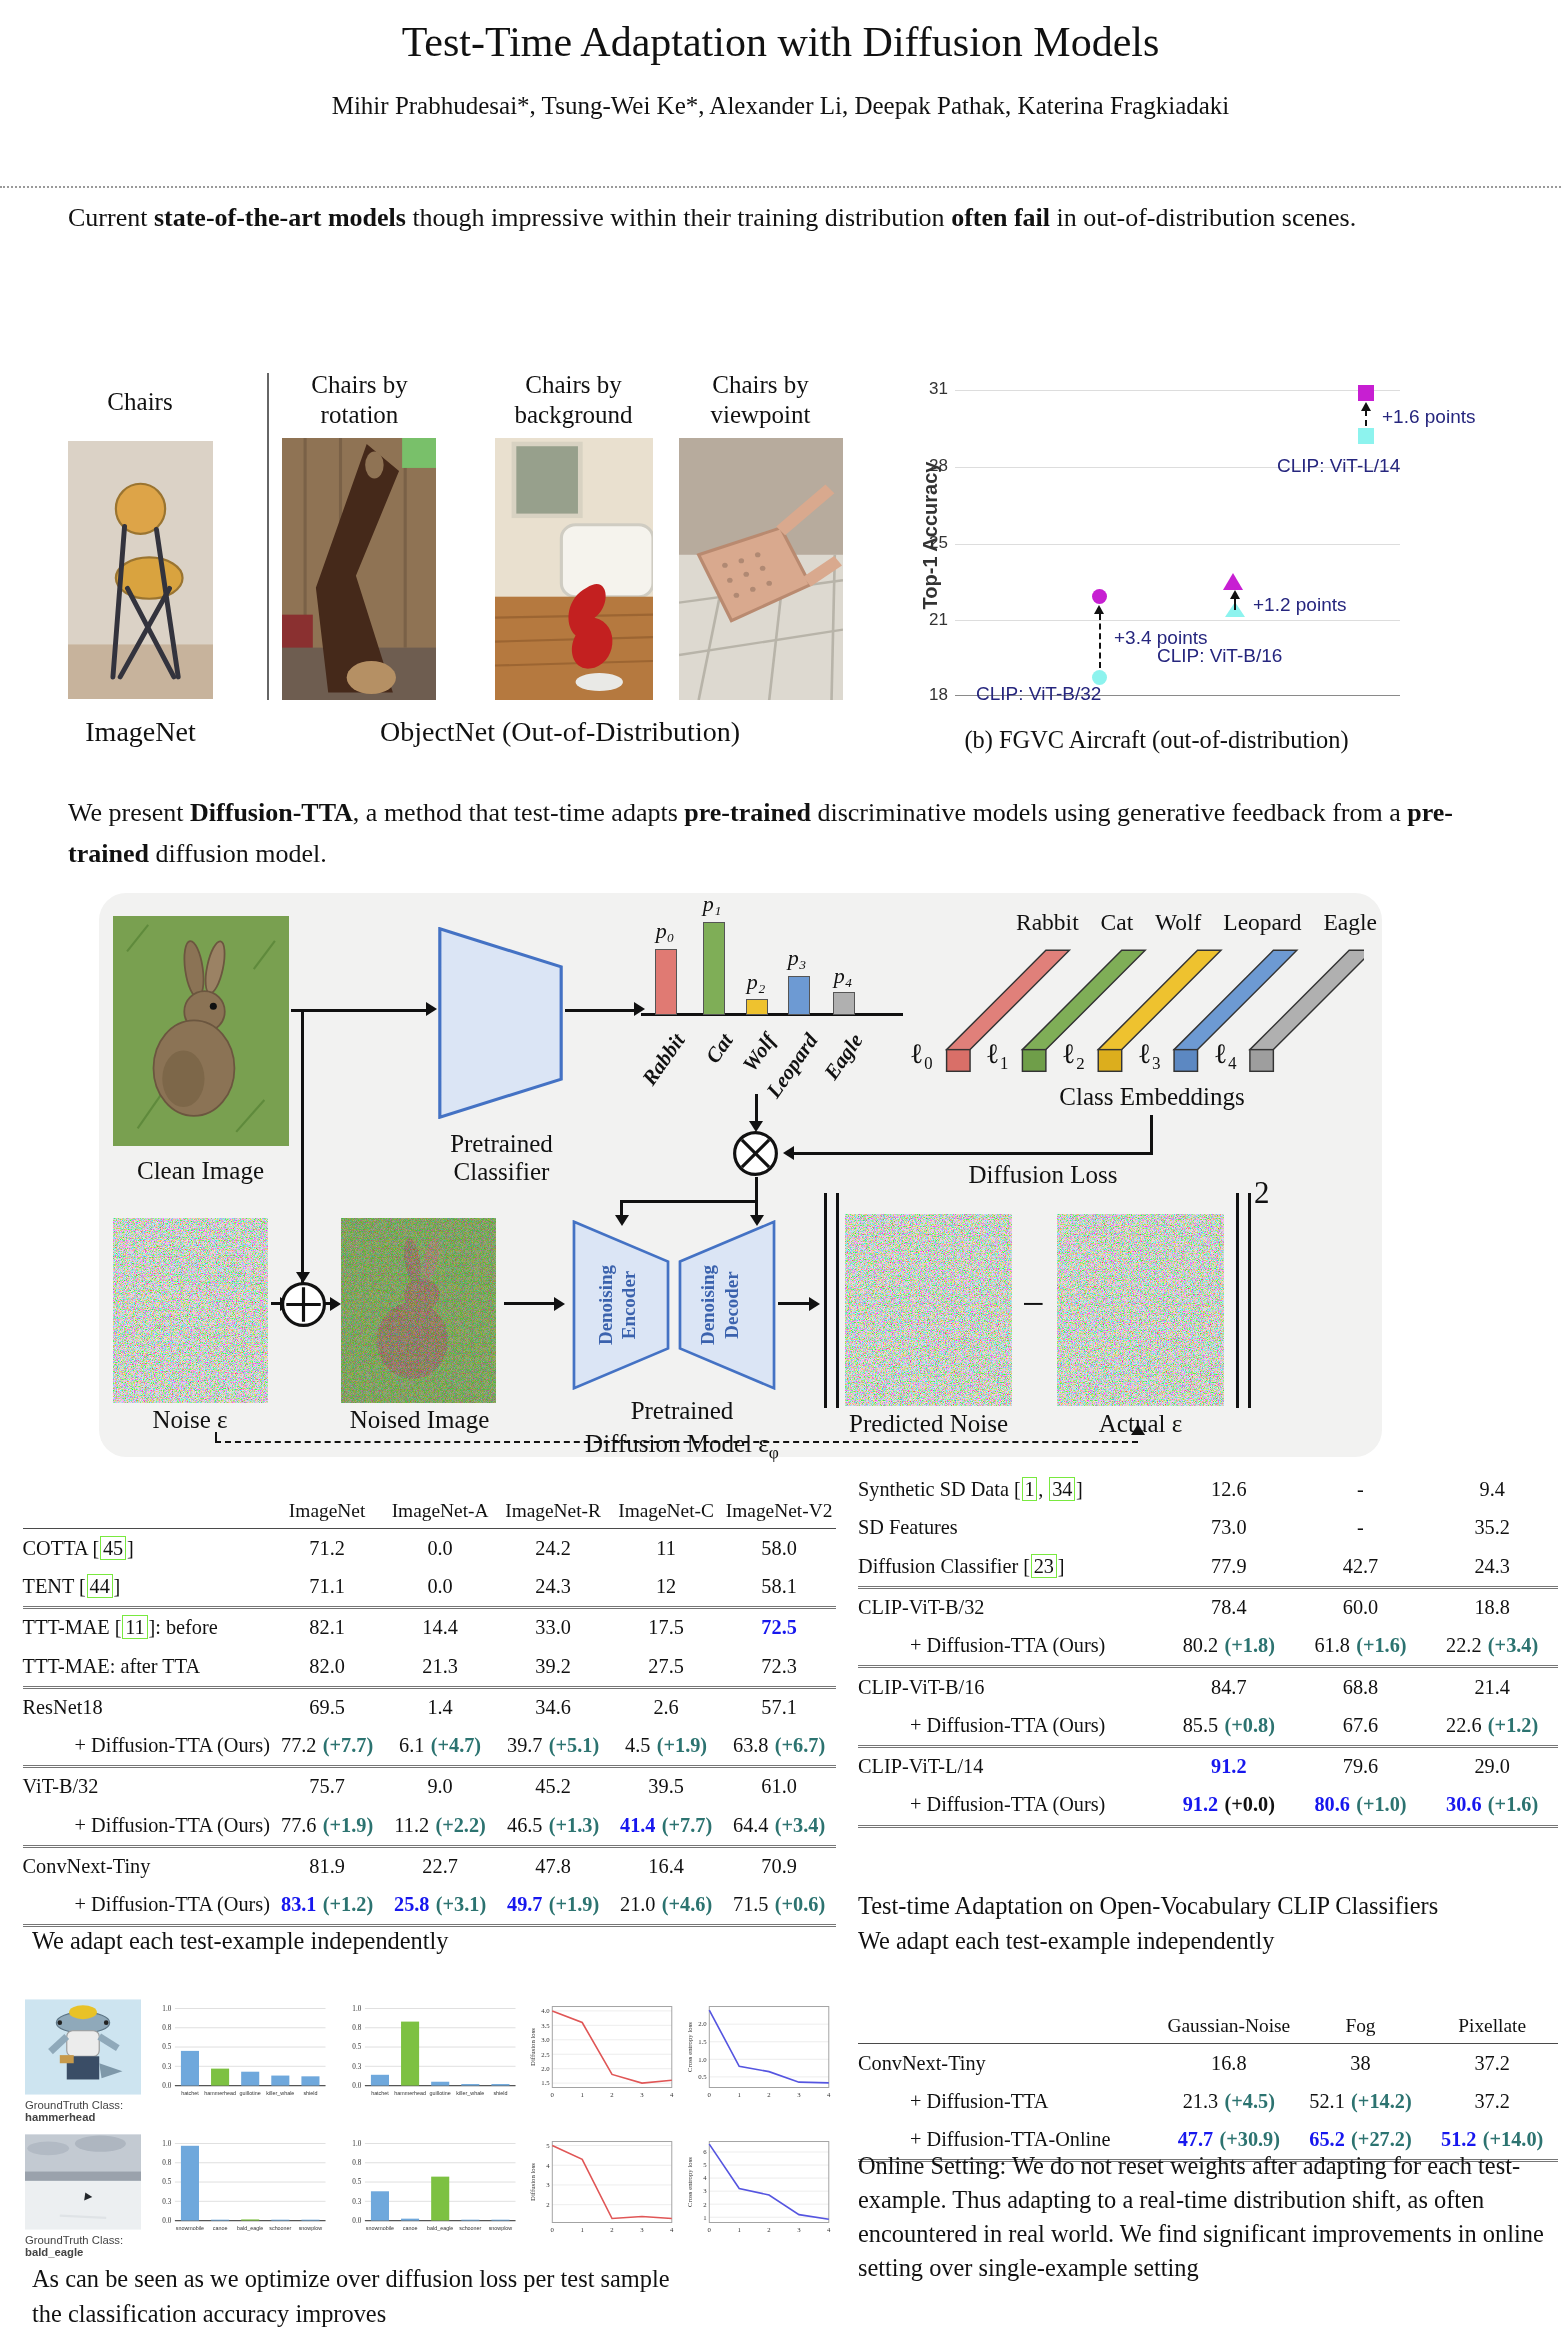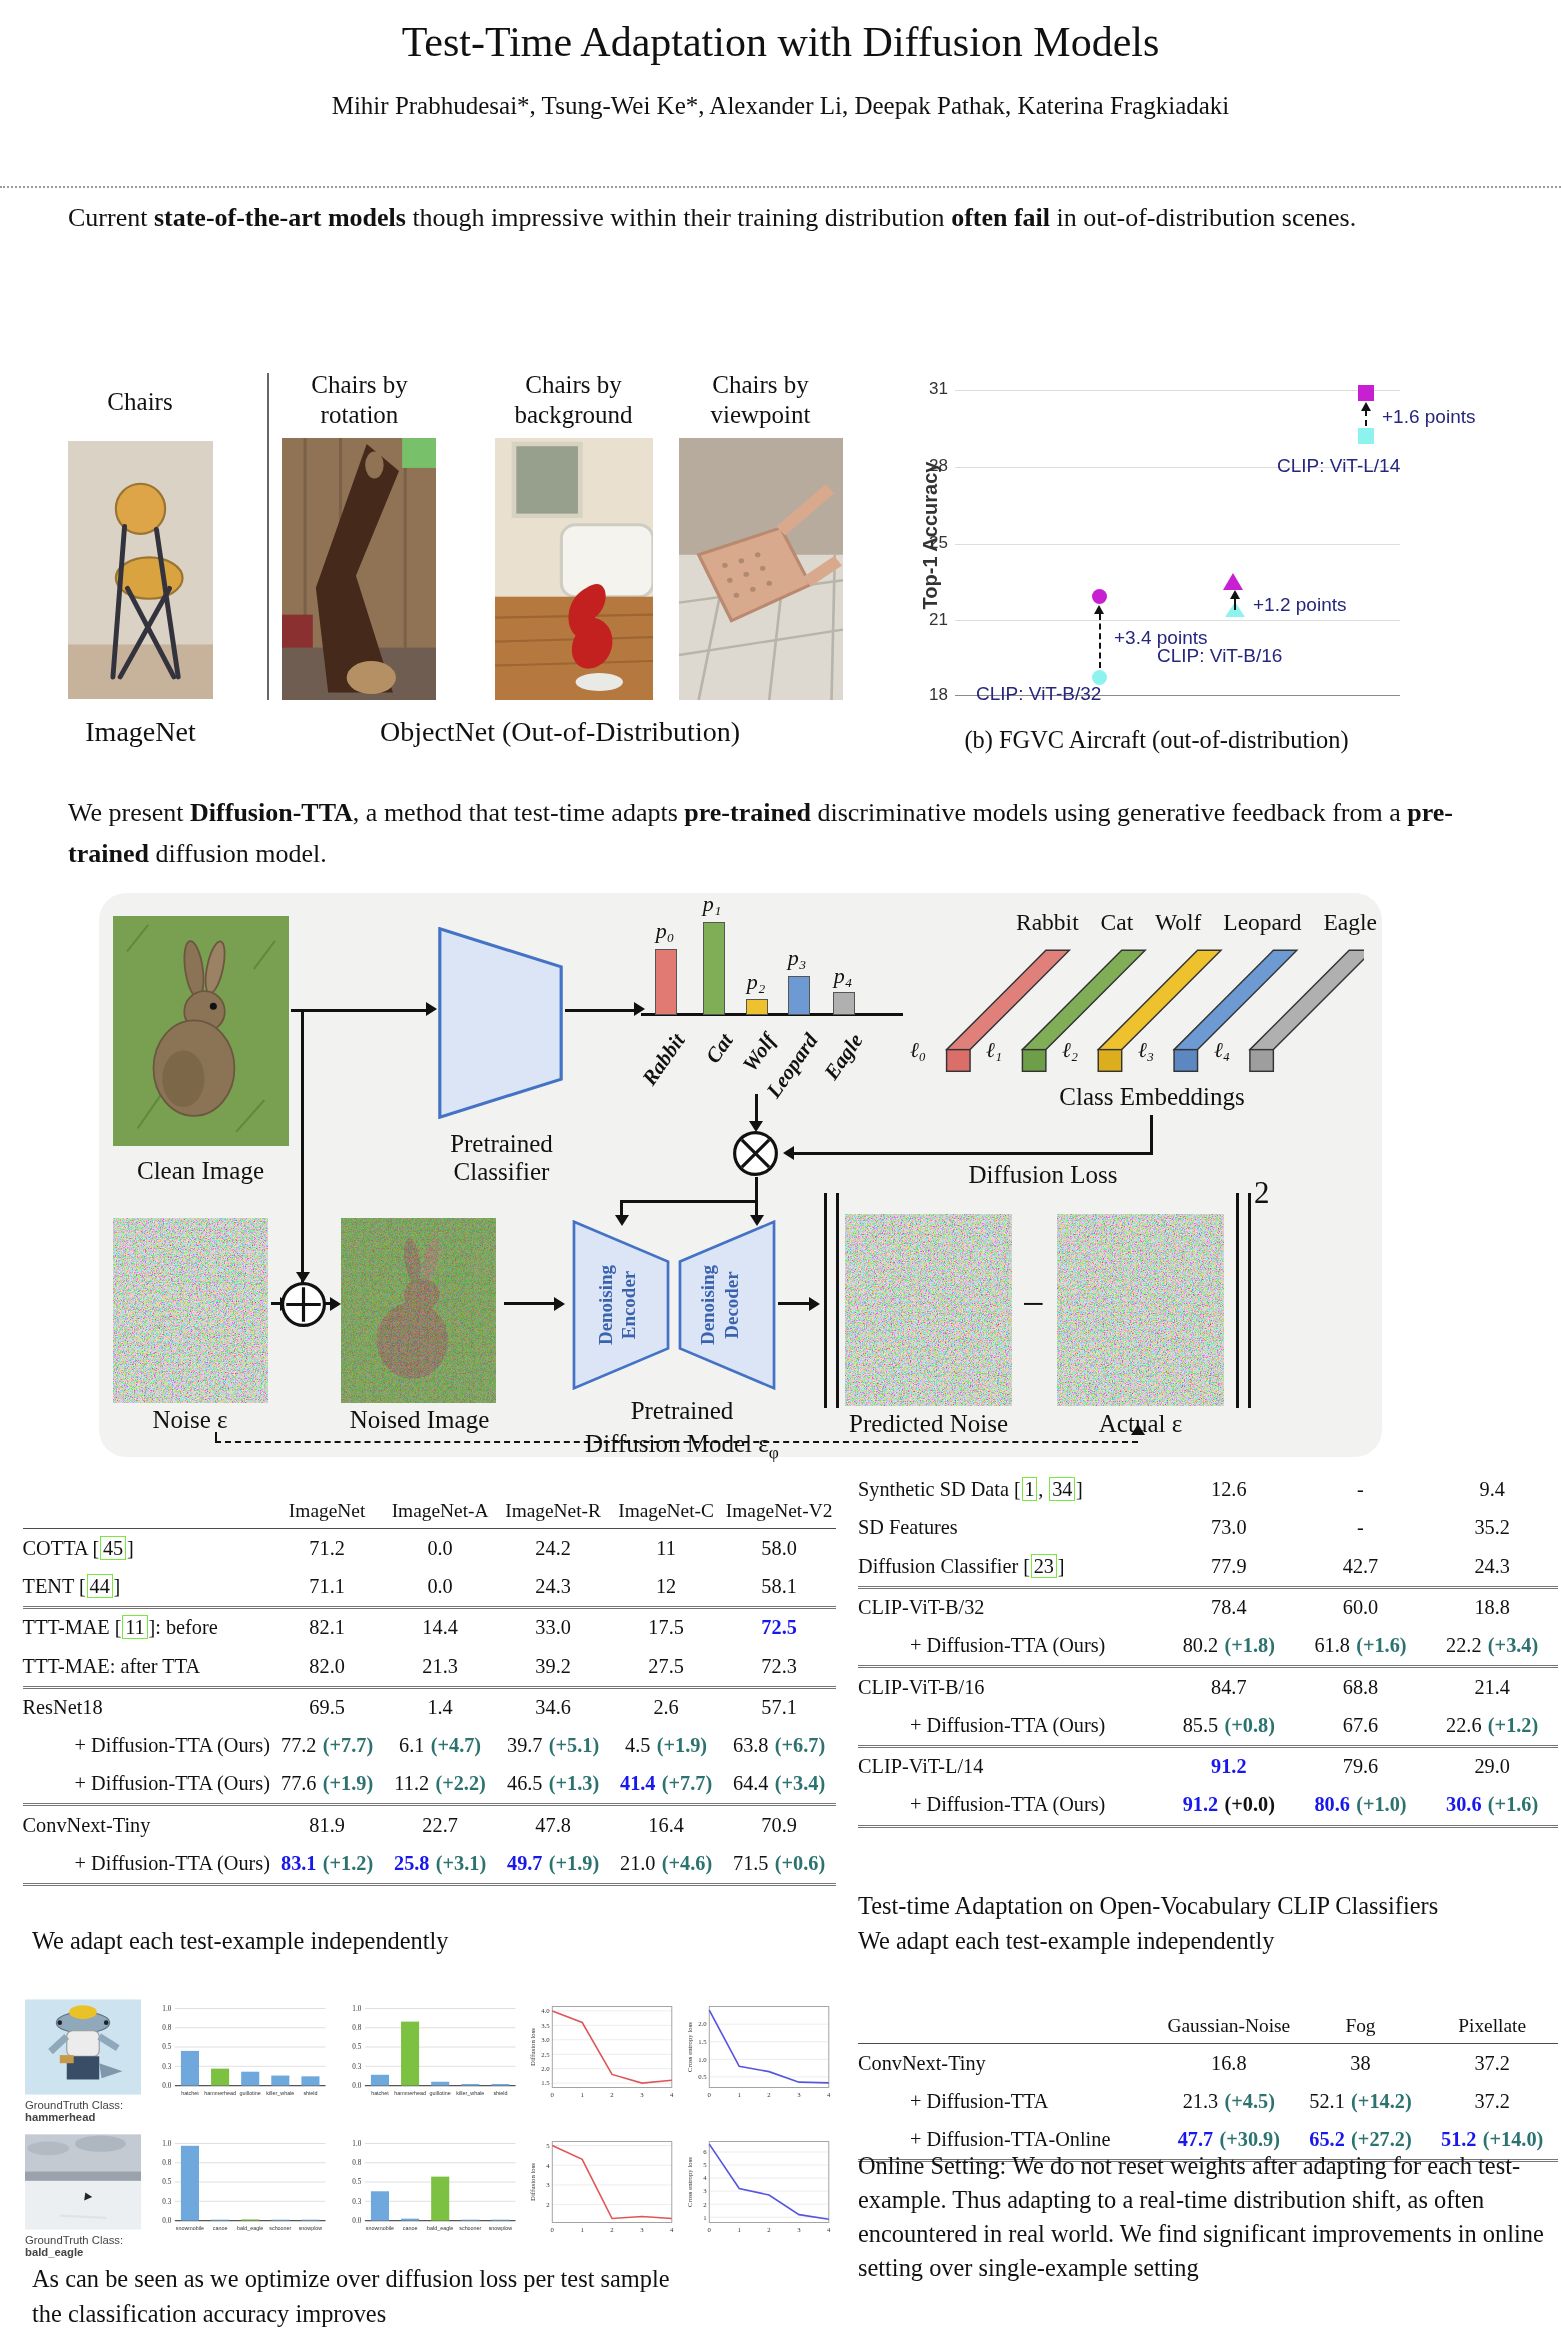--- a/index.html
+++ b/index.html
@@ -44,21 +44,21 @@
   .scatter-ylabel{position:absolute;left:-95px;top:152px;width:271px;text-align:center;transform:rotate(-90deg);
           font-size:20px;font-weight:700;color:#333;}
 
   
   .diagram{left:99px;top:893px;width:1283px;height:564px;background:#f2f2f1;border-radius:27px;}
   .dg-lab{position:absolute;font-size:25px;text-align:center;}
   .plab{position:absolute;width:36px;text-align:center;font-size:22px;font-style:italic;}
   .clab{position:absolute;width:83px;text-align:right;font-size:21px;font-style:italic;font-weight:700;
         transform:rotate(-55deg);transform-origin:right top;}
   .pbar{position:absolute;width:20px;border:0.9px solid #555;}
-  .ellab{position:absolute;font-size:21px;font-style:italic;text-align:center;}
+  .ellab{position:absolute;font-size:28px;text-align:center;}
   .encdec text{font-family:"Liberation Serif","DejaVu Serif",serif;}
 
   
   .tbl{position:absolute;font-size:20.3px;border-bottom:3.6px double #767676;}
   .t-row{display:grid;align-items:baseline;padding:7.2px 0 8.1px;}
   .tbl-imagenet .t-row{grid-template-columns:248px repeat(5,1fr);}
   .tbl-clip .t-row,.tbl-corrupt .t-row{grid-template-columns:305px repeat(3,1fr);}
   .t-cell{text-align:center;}
   .t-label{text-align:left;}
   .t-label.indent{padding-left:52px;}
@@ -445,20 +445,28 @@
         <span class="t-cell"><span class="v ">57.1</span></span>
       </div>
       <div class="t-row">
         <span class="t-label indent"><span>+ Diffusion-TTA (Ours)</span></span>
         <span class="t-cell"><span class="v b">77.2</span><span class="g ">(+7.7)</span></span>
         <span class="t-cell"><span class="v b">6.1</span><span class="g ">(+4.7)</span></span>
         <span class="t-cell"><span class="v b">39.7</span><span class="g ">(+5.1)</span></span>
         <span class="t-cell"><span class="v b">4.5</span><span class="g ">(+1.9)</span></span>
         <span class="t-cell"><span class="v b">63.8</span><span class="g ">(+6.7)</span></span>
       </div>
+      <div class="t-row rd">
+        <span class="t-label"><span>ViT-B/32</span></span>
+        <span class="t-cell"><span class="v ">75.7</span></span>
+        <span class="t-cell"><span class="v ">9.0</span></span>
+        <span class="t-cell"><span class="v ">45.2</span></span>
+        <span class="t-cell"><span class="v ">39.5</span></span>
+        <span class="t-cell"><span class="v ">61.0</span></span>
+      </div>
       <div class="t-row">
         <span class="t-label indent"><span>+ Diffusion-TTA (Ours)</span></span>
         <span class="t-cell"><span class="v b">77.6</span><span class="g ">(+1.9)</span></span>
         <span class="t-cell"><span class="v b">11.2</span><span class="g ">(+2.2)</span></span>
         <span class="t-cell"><span class="v b">46.5</span><span class="g ">(+1.3)</span></span>
         <span class="t-cell"><span class="v bl">41.4</span><span class="g ">(+7.7)</span></span>
         <span class="t-cell"><span class="v b">64.4</span><span class="g ">(+3.4)</span></span>
       </div>
       <div class="t-row rd">
         <span class="t-label"><span>ConvNext-Tiny</span></span>

